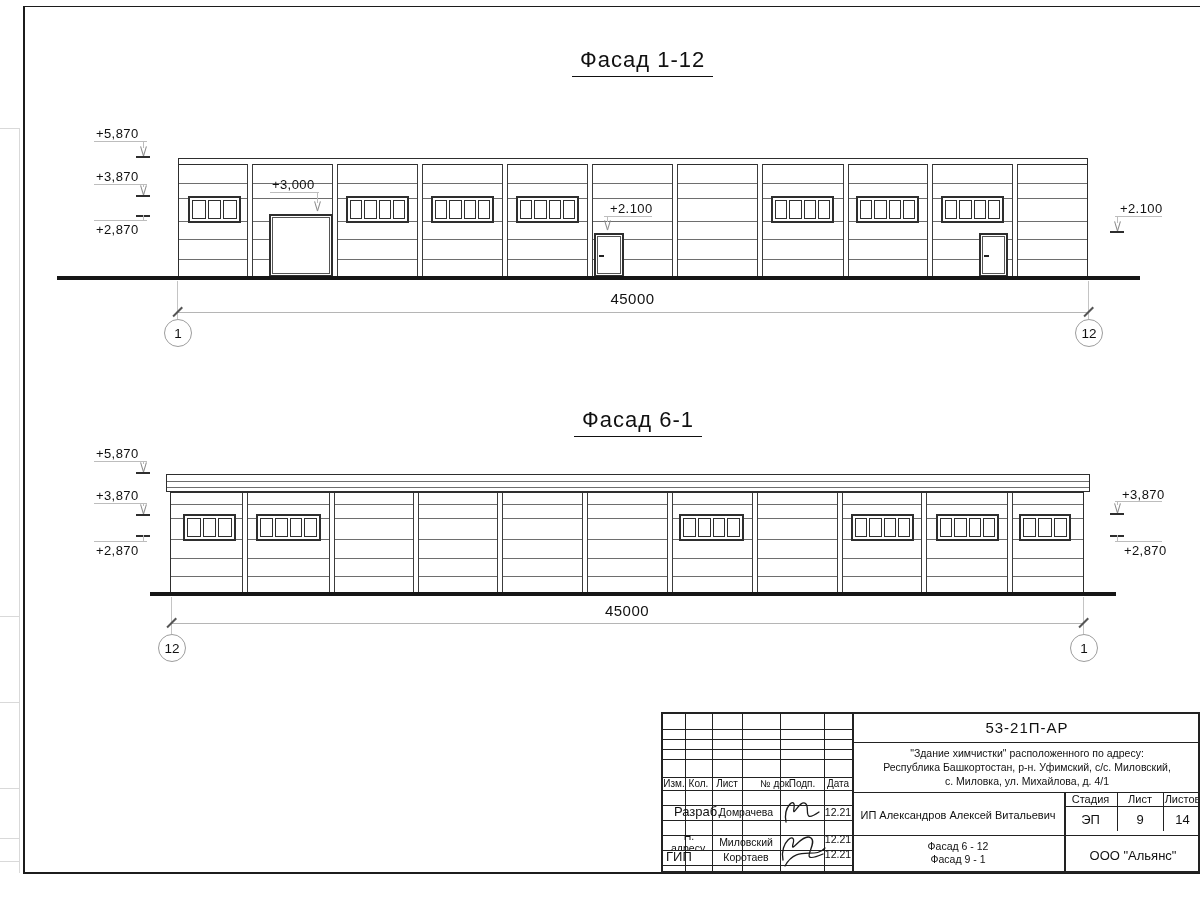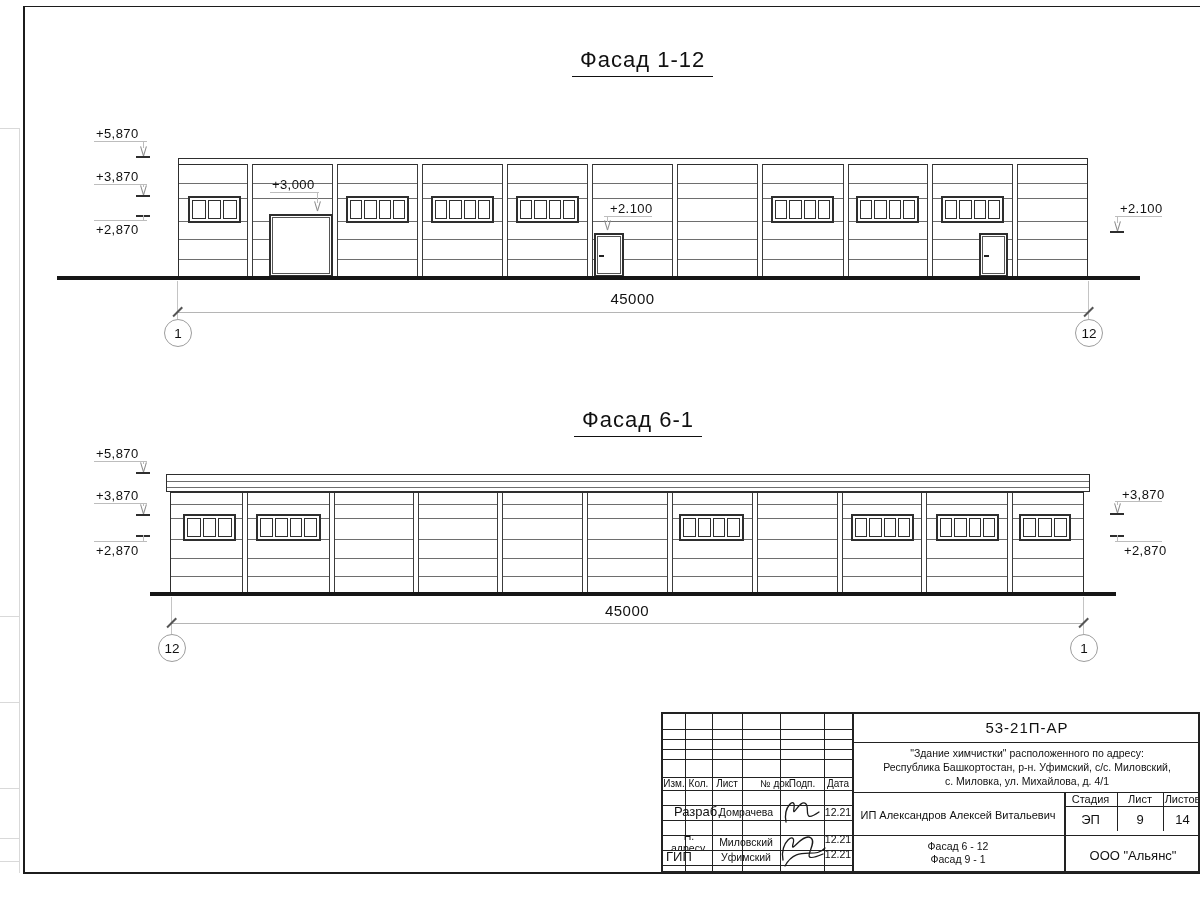--- a/index.html
+++ b/index.html
@@ -330,21 +330,21 @@
     <div class="cell" style="left:117px;top:63px;width:44px;height:13px">Подп.</div>
     <div class="cell" style="left:161px;top:63px;width:28px;height:13px">Дата</div>
 
     <div class="cell left" style="left:8px;top:91px;width:49px;height:15px;font-size:13px">Разраб.</div>
     <div class="cell" style="left:49px;top:91px;width:68px;height:15px;font-size:10.5px">Домрачева</div>
     <div class="cell" style="left:161px;top:91px;width:28px;height:15px;font-size:10.5px">12.21</div>
     <div class="cell left" style="left:0;top:121px;width:49px;height:15px;font-size:10.5px">Н. адресу.</div>
     <div class="cell" style="left:49px;top:121px;width:68px;height:15px;font-size:10.5px">Миловский</div>
     <div class="cell" style="left:161px;top:118px;width:28px;height:15px;font-size:10.5px">12.21</div>
     <div class="cell left" style="left:0;top:136px;width:49px;height:15px;font-size:13px">ГИП</div>
-    <div class="cell" style="left:49px;top:136px;width:68px;height:15px;font-size:10.5px">Уфимский</div>
+    <div class="cell" style="left:49px;top:136px;width:68px;height:15px;font-size:10.5px">Коротаев</div>
     <div class="cell" style="left:161px;top:133px;width:28px;height:15px;font-size:10.5px">12.21</div>
 
     <svg style="position:absolute;left:118px;top:80px" width="42" height="36" viewBox="0 0 42 36">
       <path d="M5,28 C2,12 15,2 13,14 C11,26 19,4 25,10 C29,14 21,30 38,18" fill="none" stroke="#1a1a1a" stroke-width="1.3" stroke-linecap="round"></path>
     </svg>
     <svg style="position:absolute;left:114px;top:112px" width="52" height="46" viewBox="0 0 52 46">
       <path d="M6,34 C2,16 20,4 16,18 C13,29 26,6 34,12 C42,18 18,40 46,28" fill="none" stroke="#1a1a1a" stroke-width="1.3" stroke-linecap="round"></path>
       <path d="M8,40 C20,18 38,34 48,22" fill="none" stroke="#1a1a1a" stroke-width="1.2" stroke-linecap="round"></path>
     </svg>
 

